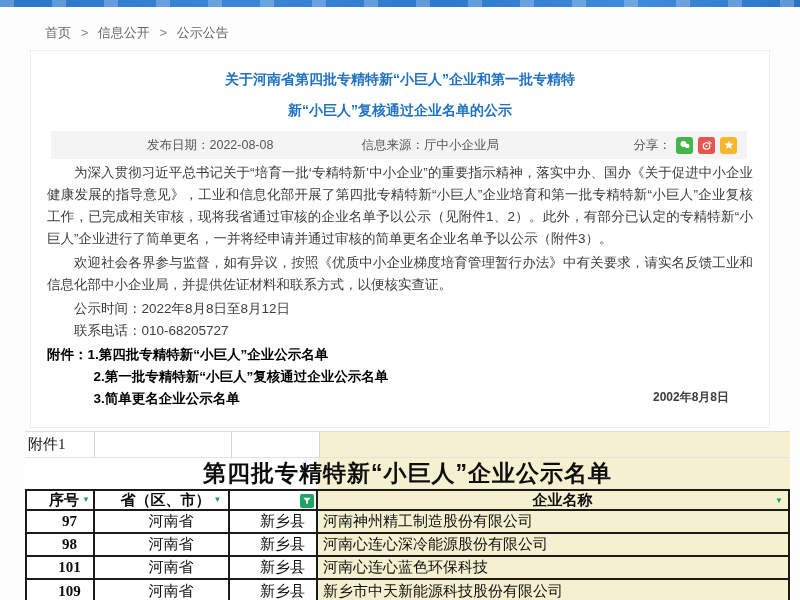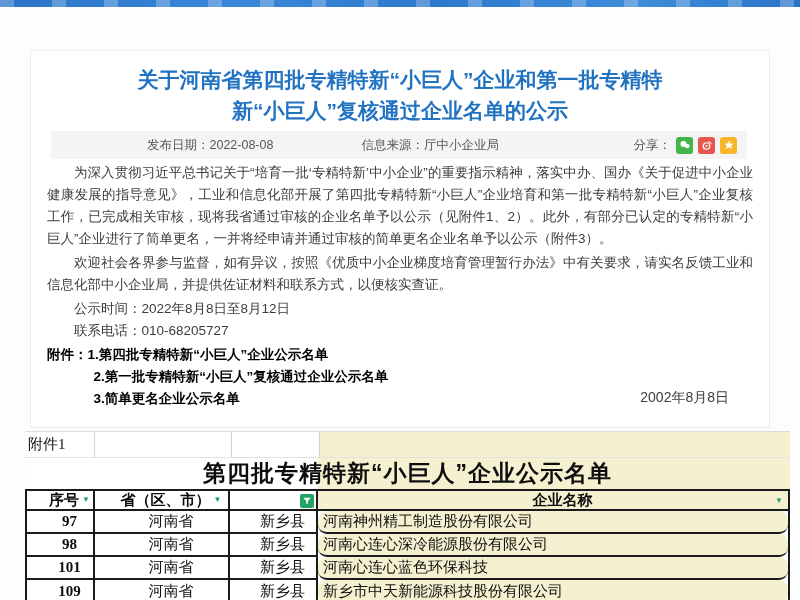--- a/index.html
+++ b/index.html
@@ -16,43 +16,43 @@
 
   
   .breadcrumb { position:absolute; left:45px; top:24px; font-size:13px; color:#666; }
   .breadcrumb a { color:#666; text-decoration:none; cursor:pointer; }
   .breadcrumb .sep { margin:0 6px; color:#888; }
 
   
   .article-box { position:absolute; left:30px; top:50px; width:740px; height:378px;
     background:#fff; border:1px solid #ececec; }
   .article-title { margin-top:13px; padding:0 58px; text-align:center;
-    font-size:21px; font-weight:bold; color:#2173c2; line-height:31px; }
+    font-size:14px; font-weight:bold; color:#2173c2; line-height:31px; }
 
   .meta-bar { position:absolute; left:20px; top:80px; width:696px; height:28px;
     background:#f4f4f4; display:flex; align-items:center; font-size:12.5px; color:#555; }
   .meta-item { white-space:nowrap; }
   .meta-date { margin-left:96px; }
   .meta-source { margin-left:88px; }
   .meta-share { margin-left:auto; margin-right:10px; display:flex; align-items:center; gap:5px; }
   .share-btn { width:17px; height:17px; border-radius:3px; display:inline-flex;
     align-items:center; justify-content:center; cursor:pointer; }
   .share-wechat { background:#44b549; }
   .share-weibo  { background:#e6564f; }
   .share-fav    { background:#f8b62d; }
   .share-btn svg { display:block; }
 
   .article-body { position:absolute; left:16px; right:16px; top:111px;
     font-size:13.5px; line-height:22px; color:#3c3c3c; text-align:justify; }
   .article-body p { text-indent:2em; margin-bottom:2px; }
   .info-line { text-indent:2em; }
   .attachments { margin-top:2px; font-weight:bold; color:#000000; }
   .attach-line2 { padding-left:3.45em; }
-  .sign-date { position:absolute; right:40px; top:338px; font-size:14px;
-    color:#3c3c3c; font-weight:normal;text-align:center; }
+  .sign-date { position:absolute; right:40px; top:338px; font-size:12px;
+    color:#3c3c3c; font-weight:bold;text-align:center; }
 
   
   .excel { position:absolute; left:25px; top:431px; width:765px; }
   .excel-top { display:grid; grid-template-columns:70px 137px 88px 470px;
     border-top:1px solid #dcdcdc; }
   .cell-light { height:26px; border-right:1px solid #d4d4d4; border-bottom:1px solid #e2e2e2;
     background:#fff; font-size:15px; color:#111; display:flex; align-items:center; padding-left:3px;
     font-family:"Liberation Serif","DejaVu Serif",serif; }
   .cell-yellow-top { background:#f5f1d0; border-right:none; }
   .excel-title { grid-column:1 / 5; height:31px; line-height:31px; text-align:center;
@@ -63,21 +63,21 @@
   .excel-table { border:2px solid #1b1b1b; border-top-width:2px; width:765px; }
   .t-row { display:grid; grid-template-columns:68px 135px 88px 470px; }
   .t-cell { border-right:2px solid #1b1b1b; border-bottom:2px solid #1b1b1b;
     font-family:"Liberation Serif","DejaVu Serif",serif; font-size:15px; color:#0e0e0e;
     display:flex; align-items:center; justify-content:center; position:relative;
     background:#fff; overflow:hidden; white-space:nowrap;padding-left:19px; }
   .t-cell:last-child { border-right:none; }
   .t-row:last-child .t-cell { border-bottom:none; }
   .h-cell { height:20px; font-weight:bold; }
   .d-cell { height:23px; }
-  .c-name { justify-content:flex-start; padding-left:5px; background:#f5f1d0;border-radius:9px; }
+  .c-name { justify-content:flex-start; padding-left:5px; background:#f5f1d0; }
   .h-name { background:#f5f1d0; }
   .num-cell { font-weight:bold; }
 
   .drop-arrow { color:#1e9e6f; font-size:8px; margin-left:3px; line-height:1; }
   .h-name .drop-arrow { position:absolute; right:5px; top:6px; }
   .funnel-box { position:absolute; right:2px; top:3px; width:14px; height:14px;
     background:#21a366; border-radius:2px; display:flex; align-items:center; justify-content:center; }
 
   
   .watermark { position:absolute; left:452px; top:546px; display:flex; align-items:center;
@@ -92,20 +92,27 @@
     color:rgba(225,225,225,.45); -webkit-text-stroke:1px rgba(105,105,105,.6);
     font-family:"Liberation Sans","DejaVu Sans",sans-serif; white-space:nowrap; }
 </style>
 </head>
 <body>
 
 <div class="stage">
 
   <div class="topbar"></div>
 
+  <div class="breadcrumb">
+    <a>首页</a>
+    <span class="sep">&gt;</span>
+    <a>信息公开</a>
+    <span class="sep">&gt;</span>
+    <a>公示公告</a>
+  </div>
 
   <div class="article-box">
 
     <div class="article-title">
       <div>关于河南省第四批专精特新“小巨人”企业和第一批专精特</div>
       <div>新“小巨人”复核通过企业名单的公示</div>
     </div>
 
     <div class="meta-bar">
       <span class="meta-item meta-date"><span>发布日期：</span><span>2022-08-08</span></span>

